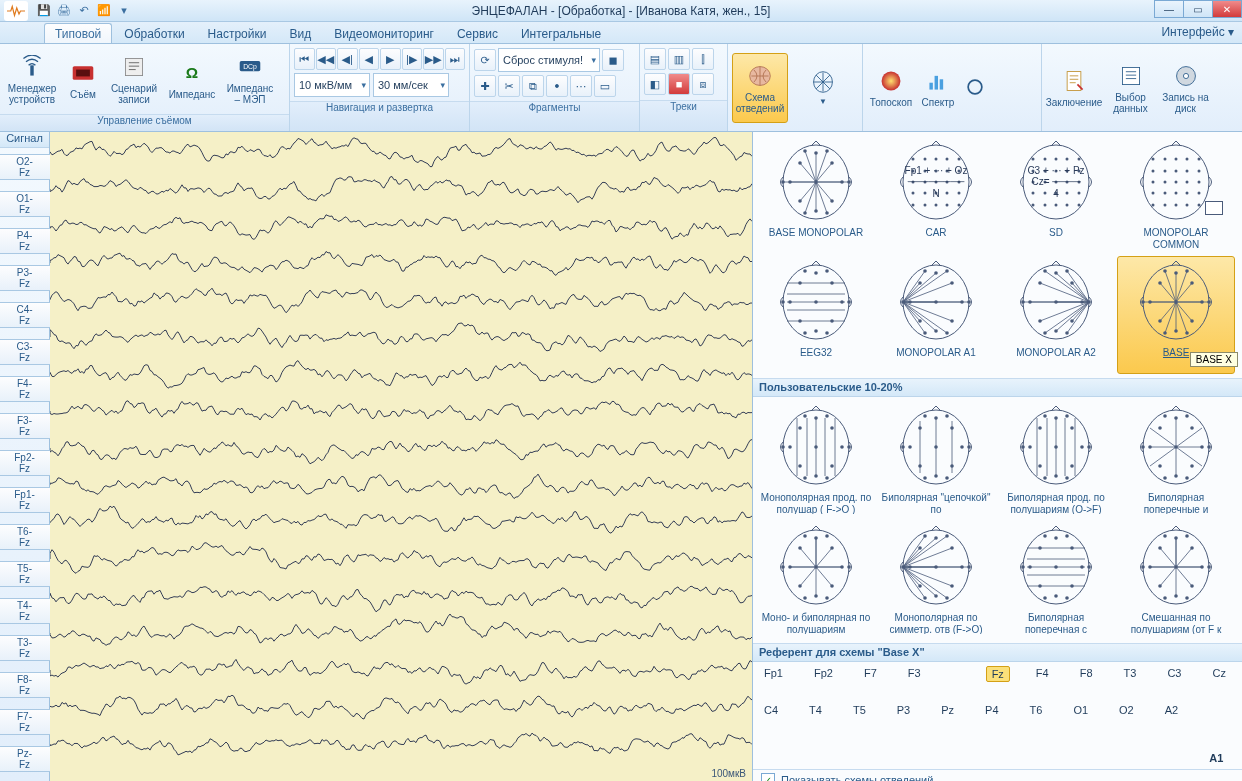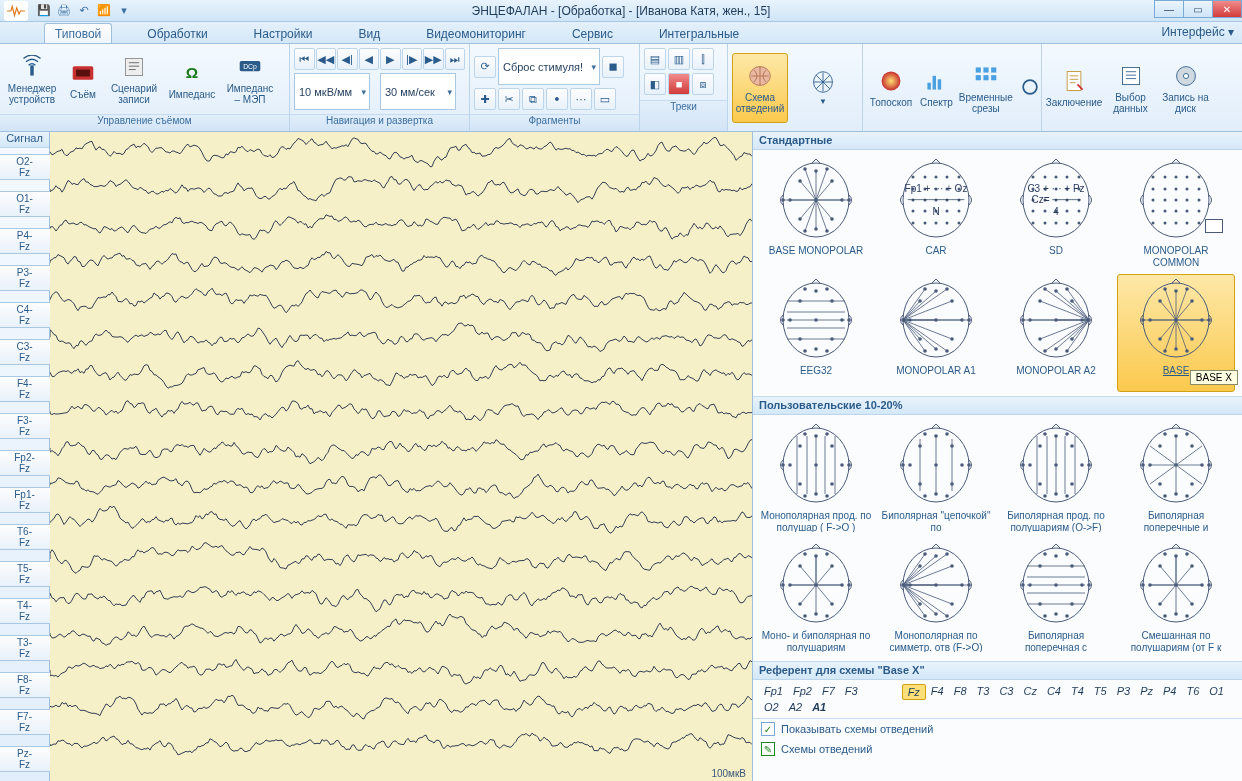--- a/index.html
+++ b/index.html
@@ -10,35 +10,35 @@
 .titlebar .logo { width:24px; height:20px; margin:0 4px; background:#fff; border-radius:3px; display:flex; align-items:center; justify-content:center; }
 .titlebar .logo svg { width:18px; height:14px; }
 .titlebar .qat { display:flex; gap:4px; margin-left:4px; }
 .titlebar .qat span { width:16px; height:16px; display:inline-flex; align-items:center; justify-content:center; color:#3b6fa0; cursor:pointer; }
 .titlebar .title { position:absolute; left:50%; transform:translateX(-50%); font-size:12px; color:#1f3b5a; }
 .titlebar .winbtn { position:absolute; right:0; top:0; display:flex; }
 .titlebar .winbtn div { width:30px; height:18px; border:1px solid #7aa9d4; margin-left:-1px; background:linear-gradient(#eaf4fd,#cfe5f7); display:flex; align-items:center; justify-content:center; font-size:10px; cursor:pointer; }
 .titlebar .winbtn .close { background:linear-gradient(#f08b8b,#d23b3b); color:#fff; }
 
 
-.tabstrip { height:22px; background:linear-gradient(#e4f0fb,#d4e8f8); display:flex; align-items:flex-end; padding:0 40px 0 44px; gap:24px; border-bottom:1px solid #9ec0de; position:relative;}
+.tabstrip { height:22px; background:linear-gradient(#e4f0fb,#d4e8f8); display:flex; align-items:flex-end; padding:0 40px 0 44px; gap:1px; border-bottom:1px solid #9ec0de; position:relative;}
 .tabstrip .tab { padding:3px 10px 2px; font-size:12px; color:#2a5b8a; cursor:pointer; border:1px solid transparent; border-bottom:none; border-radius:3px 3px 0 0; }
 .tabstrip .tab.active { background:linear-gradient(#fdfdfe,#f0f6fc); border-color:#9ec0de; color:#3b6fa0; }
 .tabstrip .iface { position:absolute; right:8px; top:3px; font-size:12px; color:#2a5b8a; }
 
 
 .ribbon { height:88px; background:linear-gradient(#f3f9fe,#e2eefb); border-bottom:1px solid #9ec0de; display:flex; }
 .rgroup { border-right:1px solid #bcd5eb; display:flex; flex-direction:column; position:relative; }
 .rgroup .row { flex:1; display:flex; align-items:center; padding:0 4px; gap:2px; }
 .rgroup .glabel { height:31px; text-align:center; font-size:10px; color:#3b6fa0; background:linear-gradient(#e2eefb,#d2e4f6); border-top:1px solid #c6dbef; }
 .bigbtn { display:flex; flex-direction:column; align-items:center; justify-content:center; width:56px; height:70px; padding:2px; border:1px solid transparent; border-radius:3px; cursor:pointer; text-align:center; line-height:1.1; font-size:10px; color:#2a5b8a; }
 .bigbtn.sel { background:linear-gradient(#fde8a8,#fbc94d); border-color:#d4a016; }
 .bigbtn .ic { width:32px; height:28px; display:flex; align-items:center; justify-content:center; margin-bottom:2px; }
 .smbtn { width:22px; height:22px; border:1px solid #bcd5eb; background:linear-gradient(#fdfdfe,#e8f1fa); border-radius:2px; display:flex; align-items:center; justify-content:center; font-size:11px; color:#2a5b8a; cursor:pointer; }
-.combo { height:37px; border:1px solid #a9c8e3; background:#fff; display:flex; align-items:center; padding:0 16px 0 4px; position:relative; font-size:11px; min-width:76px; }
+.combo { height:24px; border:1px solid #a9c8e3; background:#fff; display:flex; align-items:center; padding:0 16px 0 4px; position:relative; font-size:11px; min-width:76px; }
 .combo::after { content:"▾"; position:absolute; right:3px; font-size:9px; color:#3b6fa0; }
 
 
 .main { position:absolute; top:132px; left:0; right:0; bottom:0; display:flex; }
 .sigcol { width:50px; background:linear-gradient(#f3f9fe,#e2eefb); border-right:1px solid #9ec0de; }
 .sigcol .hdr { height:16px; font-size:11px; text-align:center; color:#2a5b8a; background:linear-gradient(#e8f3fc,#d4e8f8); border-bottom:1px solid #bcd5eb; }
 .chlabel { height:37px; display:flex; align-items:center; justify-content:center; }
 .chlabel span { font-size:10px; padding:1px 22px; background:linear-gradient(#fdfdfe,#e8f1fa); border:1px solid #a9c8e3; border-radius:5px; color:#2a5b8a;text-align:center;}
 .eegarea { flex:1; background:#f5f0c7; position:relative; overflow:hidden; }
 .eegarea svg { position:absolute; inset:0; width:100%; height:100%; }
@@ -49,24 +49,24 @@
 .pan-section { border-bottom:1px solid #c6dbef; }
 .pan-hdr { height:18px; background:linear-gradient(#e8f3fc,#d4e8f8); font-size:11px; font-weight:bold; color:#2a5b8a; padding:2px 6px; border-bottom:1px solid #bcd5eb;}
 .montage-grid { display:flex; flex-wrap:wrap; padding:4px; gap:2px;}
 .mcell { width:118px; height:118px; display:flex; flex-direction:column; align-items:center; justify-content:flex-start; padding:4px 2px; border:1px solid transparent; border-radius:3px; cursor:pointer; text-align:center; font-size:10px; line-height:1.15; color:#2a5b8a;}
 .mcell.sel { background:linear-gradient(#fde8a8,#fbc94d); border-color:#d4a016;text-decoration:underline;}
 .mcell.tip { position:relative;}
 .mcell.tip::after { content:attr(data-tip); position:absolute; right:-4px; bottom:6px; background:#ffffe1; border:1px solid #8b8b6b; padding:1px 5px; font-size:10px; color:#000;}
 .head { width:82px; height:82px; position:relative; margin-bottom:4px;}
 .head svg { width:100%; height:100%; }
 .mcell .ovl { position:absolute; inset:0; display:flex; align-items:center; justify-content:center; font-size:10px; color:#2a3b5a; text-align:center; line-height:1.15; pointer-events:none;}
-.reftoks { display:flex; flex-wrap:wrap; gap:0; padding:4px 6px;font-style:italic;}
+.reftoks { display:flex; flex-wrap:wrap; gap:21px; padding:4px 6px;}
 .reftoks span { padding:1px 5px; border-radius:2px; cursor:pointer; font-size:11px;}
 .reftoks .hl { background:#fbe07a; border:1px solid #d4a016;margin-left:39px;}
-.reftoks .bold { font-weight:bold; }
+.reftoks .bold { font-weight:bold;margin-top:48px; }
 .chkrow { display:flex; align-items:center; gap:6px; padding:3px 8px; font-size:11px; color:#2a5b8a;}
 .chkrow .ck { width:14px; height:14px; border:1px solid #7aa9d4; background:#fff; display:flex; align-items:center; justify-content:center; font-size:10px; color:#1a8a1a;}
 
 
 .ic svg { width:28px; height:24px; }
 </style>
 </head>
 <body>
 
 <div class="titlebar">
@@ -158,21 +158,21 @@
       <div style="display:flex;gap:1px">
         <div class="smbtn">⏮</div>
         <div class="smbtn">◀◀</div>
         <div class="smbtn">◀|</div>
         <div class="smbtn">◀</div>
         <div class="smbtn">▶</div>
         <div class="smbtn">|▶</div>
         <div class="smbtn">▶▶</div>
         <div class="smbtn">⏭</div>
       </div>
-      <div style="display:flex;gap:10px">
+      <div style="display:flex;gap:3px">
         <div class="combo">10 мкВ/мм</div>
         <div class="combo">30 мм/сек</div>
       </div>
     </div>
     <div class="glabel">Навигация и развертка</div>
   </div>
 
   <div class="rgroup" style="width:170px">
     <div style="flex:1;display:flex;flex-direction:column;gap:3px;padding:4px">
       <div style="display:flex;gap:2px;align-items:center">
@@ -258,35 +258,20 @@
         </div>
       <div class="bigbtn" style="width:42px">
           <div class="ic">
             <svg viewBox="0 0 32 28">
               <rect x="6" y="16" width="4" height="8" fill="#4aa0e0"></rect>
               <rect x="12" y="8" width="4" height="16" fill="#4aa0e0"></rect>
               <rect x="18" y="12" width="4" height="12" fill="#4aa0e0"></rect>
             </svg>
           </div>
           <span>Спектр</span>
-        </div>
-      <div class="bigbtn">
-          <div class="ic">
-            <svg viewBox="0 0 32 28">
-              <g fill="#4aa0e0">
-                <rect x="4" y="4" width="6" height="6"></rect>
-                <rect x="13" y="4" width="6" height="6"></rect>
-                <rect x="22" y="4" width="6" height="6"></rect>
-                <rect x="4" y="13" width="6" height="6"></rect>
-                <rect x="13" y="13" width="6" height="6"></rect>
-                <rect x="22" y="13" width="6" height="6"></rect>
-              </g>
-            </svg>
-          </div>
-          <span>Временные срезы</span>
         </div>
       <div class="bigbtn" style="width:28px">
           <div class="ic">
             <svg viewBox="0 0 32 28">
               <circle cx="16" cy="14" r="8" fill="none" stroke="#2a5b8a" stroke-width="2"></circle>
             </svg>
           </div>
         </div>
     </div>
   </div>
@@ -400,21 +385,20 @@
         <path d="M0 501 L0 502.7 L2 505.9 L4 505.8 L6 505.0 L8 503.3 L10 502.0 L12 503.4 L14 505.2 L16 504.2 L18 501.8 L20 501.6 L22 498.9 L24 499.1 L26 501.2 L28 503.3 L30 503.9 L32 502.3 L34 502.2 L36 503.3 L38 504.4 L40 504.0 L42 507.9 L44 509.2 L46 505.9 L48 506.8 L50 507.7 L52 510.9 L54 511.6 L56 513.3 L58 512.1 L60 511.8 L62 508.4 L64 506.1 L66 504.9 L68 505.7 L70 507.6 L72 507.7 L74 505.5 L76 504.0 L78 499.8 L80 501.3 L82 503.9 L84 502.8 L86 504.6 L88 502.8 L90 499.2 L92 495.7 L94 494.0 L96 497.3 L98 500.8 L100 504.0 L102 505.4 L104 503.3 L106 502.8 L108 502.6 L110 503.5 L112 503.9 L114 503.5 L116 505.2 L118 503.6 L120 501.8 L122 504.1 L124 507.1 L126 504.6 L128 503.6 L130 502.3 L132 499.5 L134 495.2 L136 494.1 L138 494.2 L140 493.2 L142 491.8 L144 492.9 L146 494.3 L148 494.9 L150 496.0 L152 496.2 L154 497.3 L156 499.3 L158 501.4 L160 499.4 L162 500.7 L164 503.7 L166 504.3 L168 504.6 L170 503.4 L172 502.5 L174 501.0 L176 500.5 L178 501.3 L180 500.3 L182 500.6 L184 502.2 L186 499.5 L188 494.4 L190 494.7 L192 496.1 L194 499.1 L196 501.0 L198 500.6 L200 497.6 L202 498.4 L204 501.2 L206 502.5 L208 506.9 L210 511.0 L212 510.0 L214 507.1 L216 505.9 L218 507.6 L220 506.0 L222 506.3 L224 509.2 L226 506.7 L228 505.1 L230 502.6 L232 502.2 L234 504.1 L236 503.3 L238 502.0 L240 501.8 L242 500.0 L244 495.3 L246 492.4 L248 495.1 L250 497.7 L252 501.3 L254 501.0 L256 499.3 L258 496.7 L260 498.2 L262 500.5 L264 503.3 L266 503.8 L268 506.4 L270 504.7 L272 502.4 L274 502.1 L276 500.6 L278 502.3 L280 500.8 L282 498.4 L284 494.7 L286 494.8 L288 496.2 L290 497.2 L292 497.4 L294 500.3 L296 499.3 L298 499.7 L300 497.2 L302 498.8 L304 502.3 L306 505.9 L308 506.9 L310 509.1 L312 508.6 L314 507.2 L316 504.9 L318 504.7 L320 506.8 L322 506.1 L324 503.6 L326 504.3 L328 501.3 L330 500.6 L332 498.4 L334 497.2 L336 495.6 L338 494.3 L340 494.4 L342 490.1 L344 488.5 L346 486.9 L348 491.7 L350 492.3 L352 490.0 L354 487.7 L356 488.8 L358 488.4 L360 488.7 L362 489.5 L364 490.9 L366 490.4 L368 491.3 L370 489.7 L372 492.1 L374 496.1 L376 499.7 L378 500.1 L380 498.2 L382 494.7 L384 491.8 L386 489.0 L388 492.0 L390 490.8 L392 494.0 L394 492.6 L396 488.2 L398 484.5 L400 482.0 L402 484.7 L404 484.9 L406 485.9 L408 486.0 L410 484.5 L412 484.8 L414 486.1 L416 491.6 L418 493.0 L420 495.5 L422 497.9 L424 498.1 L426 499.1 L428 501.9 L430 502.1 L432 505.6 L434 503.7 L436 504.0 L438 499.1 L440 496.5 L442 493.9 L444 496.0 L446 497.0 L448 495.7 L450 494.9 L452 494.0 L454 490.2 L456 490.8 L458 491.7 L460 493.1 L462 495.1 L464 498.4 L466 496.5 L468 496.8 L470 500.2 L472 501.6 L474 503.4 L476 506.3 L478 503.8 L480 500.8 L482 500.6 L484 501.9 L486 502.5 L488 502.2 L490 504.8 L492 504.0 L494 503.2 L496 502.6 L498 498.9 L500 501.3 L502 499.7 L504 498.9 L506 499.5 L508 500.2 L510 499.3 L512 501.7 L514 505.2 L516 507.0 L518 509.9 L520 508.6 L522 506.5 L524 507.0 L526 508.2 L528 510.0 L530 510.3 L532 510.3 L534 510.0 L536 508.9 L538 508.4 L540 509.2 L542 509.1 L544 508.9 L546 509.8 L548 505.2 L550 502.8 L552 501.5 L554 502.2 L556 504.0 L558 502.9 L560 501.6 L562 500.1 L564 498.4 L566 498.1 L568 500.2 L570 499.7 L572 502.0 L574 503.5 L576 503.1 L578 500.2 L580 501.4 L582 503.9 L584 503.3 L586 503.5 L588 506.3 L590 506.7 L592 502.3 L594 502.2 L596 501.6 L598 504.4 L600 503.4 L602 505.0 L604 501.0 L606 498.0 L608 493.9 L610 491.1 L612 494.5 L614 497.6 L616 496.5 L618 498.4 L620 495.2 L622 496.4 L624 499.9 L626 503.0 L628 504.9 L630 506.3 L632 507.8 L634 506.3 L636 507.5 L638 504.7 L640 505.2 L642 507.5 L644 508.3 L646 506.6 L648 501.9 L650 497.9 L652 496.2 L654 498.4 L656 501.8 L658 499.9 L660 500.8 L662 498.2 L664 497.2 L666 494.8 L668 493.9 L670 498.6 L672 500.3 L674 498.1 L676 497.7 L678 499.7 L680 498.9 L682 503.7 L684 505.5 L686 507.0 L688 506.1 L690 505.0 L692 505.0 L694 505.2 L696 507.7 L698 506.3 L700 507.0 L702 505.0" stroke="#1f2a4a" fill="none" stroke-width="0.9"></path>
         <path d="M0 538 L0 543.9 L2 543.1 L4 544.1 L6 543.4 L8 545.1 L10 542.7 L12 541.1 L14 540.4 L16 539.2 L18 535.2 L20 535.0 L22 536.5 L24 535.0 L26 533.3 L28 534.1 L30 533.5 L32 532.2 L34 531.0 L36 532.3 L38 533.7 L40 535.1 L42 533.9 L44 533.4 L46 535.0 L48 534.9 L50 536.7 L52 536.1 L54 535.9 L56 533.8 L58 534.7 L60 532.2 L62 534.1 L64 536.7 L66 535.6 L68 532.7 L70 533.6 L72 532.3 L74 532.6 L76 530.4 L78 529.9 L80 529.9 L82 529.3 L84 531.0 L86 532.0 L88 530.5 L90 532.3 L92 538.0 L94 538.3 L96 537.8 L98 535.7 L100 535.5 L102 536.3 L104 539.3 L106 543.2 L108 541.6 L110 539.7 L112 537.8 L114 537.6 L116 538.3 L118 539.9 L120 540.7 L122 539.2 L124 536.9 L126 534.9 L128 533.4 L130 531.3 L132 530.4 L134 532.7 L136 533.2 L138 536.3 L140 534.9 L142 535.0 L144 534.1 L146 536.3 L148 540.9 L150 542.9 L152 543.0 L154 540.6 L156 537.2 L158 537.2 L160 537.0 L162 538.7 L164 537.8 L166 536.4 L168 532.1 L170 531.9 L172 533.2 L174 532.0 L176 535.3 L178 535.0 L180 534.0 L182 533.8 L184 529.9 L186 527.4 L188 531.4 L190 534.2 L192 536.7 L194 538.5 L196 536.1 L198 534.8 L200 536.2 L202 537.2 L204 541.8 L206 540.8 L208 540.9 L210 539.3 L212 536.8 L214 539.1 L216 539.8 L218 543.4 L220 542.4 L222 541.5 L224 538.0 L226 537.3 L228 538.5 L230 540.5 L232 538.4 L234 537.0 L236 533.6 L238 530.7 L240 529.9 L242 528.2 L244 532.7 L246 535.5 L248 538.5 L250 539.2 L252 538.7 L254 535.5 L256 535.6 L258 540.3 L260 543.3 L262 541.8 L264 540.4 L266 541.2 L268 540.6 L270 541.7 L272 540.7 L274 538.9 L276 537.2 L278 534.0 L280 530.9 L282 529.2 L284 531.0 L286 534.5 L288 535.6 L290 534.0 L292 533.4 L294 531.4 L296 532.9 L298 531.3 L300 533.7 L302 538.8 L304 540.3 L306 540.7 L308 539.9 L310 540.7 L312 541.9 L314 541.0 L316 543.4 L318 544.0 L320 540.9 L322 537.9 L324 534.7 L326 536.4 L328 536.1 L330 537.2 L332 534.8 L334 531.5 L336 530.5 L338 530.5 L340 533.0 L342 531.7 L344 534.4 L346 535.4 L348 533.4 L350 535.3 L352 536.6 L354 536.4 L356 536.9 L358 540.4 L360 539.6 L362 541.4 L364 538.8 L366 539.0 L368 537.0 L370 535.8 L372 538.8 L374 540.0 L376 538.7 L378 536.5 L380 535.3 L382 537.1 L384 537.4 L386 539.5 L388 542.0 L390 538.1 L392 534.4 L394 534.7 L396 535.8 L398 537.4 L400 542.1 L402 544.7 L404 542.1 L406 543.1 L408 543.3 L410 542.7 L412 546.7 L414 550.8 L416 552.1 L418 550.9 L420 550.3 L422 547.8 L424 544.2 L426 546.2 L428 544.8 L430 547.0 L432 543.8 L434 539.1 L436 537.7 L438 538.2 L440 535.8 L442 537.6 L444 538.3 L446 539.7 L448 536.3 L450 533.4 L452 533.9 L454 538.1 L456 543.0 L458 541.7 L460 544.3 L462 542.6 L464 539.1 L466 542.6 L468 546.0 L470 549.3 L472 548.4 L474 548.1 L476 547.5 L478 544.2 L480 542.7 L482 543.1 L484 543.4 L486 542.3 L488 539.2 L490 534.8 L492 530.6 L494 530.8 L496 534.1 L498 537.8 L500 539.7 L502 541.2 L504 538.1 L506 536.0 L508 538.6 L510 540.7 L512 543.3 L514 546.8 L516 544.3 L518 545.7 L520 545.5 L522 545.8 L524 544.3 L526 545.3 L528 543.4 L530 539.4 L532 538.2 L534 535.5 L536 534.7 L538 537.2 L540 538.3 L542 539.1 L544 535.9 L546 532.2 L548 529.1 L550 529.0 L552 532.3 L554 533.6 L556 535.9 L558 536.1 L560 535.9 L562 536.0 L564 534.9 L566 536.9 L568 538.9 L570 541.4 L572 538.6 L574 538.2 L576 539.3 L578 537.2 L580 539.4 L582 543.0 L584 544.3 L586 544.3 L588 540.5 L590 539.3 L592 539.6 L594 540.2 L596 538.9 L598 539.2 L600 540.0 L602 538.5 L604 534.3 L606 537.3 L608 539.2 L610 540.0 L612 538.1 L614 536.7 L616 538.1 L618 537.8 L620 537.8 L622 538.5 L624 542.6 L626 545.7 L628 545.4 L630 543.1 L632 542.5 L634 543.0 L636 545.1 L638 547.5 L640 546.9 L642 542.4 L644 542.1 L646 542.1 L648 538.9 L650 539.2 L652 537.5 L654 540.0 L656 539.4 L658 537.1 L660 534.6 L662 533.0 L664 535.2 L666 536.1 L668 534.8 L670 535.0 L672 534.2 L674 537.0 L676 535.8 L678 536.9 L680 538.2 L682 538.8 L684 535.6 L686 534.3 L688 531.6 L690 531.3 L692 535.4 L694 537.0 L696 536.6 L698 532.5 L700 528.6 L702 529.9" stroke="#1f2a4a" fill="none" stroke-width="0.9"></path>
         <path d="M0 575 L0 574.3 L2 575.0 L4 574.5 L6 573.1 L8 574.7 L10 574.2 L12 570.4 L14 572.0 L16 570.9 L18 574.6 L20 573.2 L22 574.7 L24 573.8 L26 573.4 L28 576.2 L30 578.3 L32 578.3 L34 578.4 L36 579.0 L38 580.1 L40 580.7 L42 581.3 L44 581.2 L46 581.7 L48 582.3 L50 583.6 L52 578.9 L54 575.7 L56 572.0 L58 572.8 L60 575.0 L62 573.5 L64 570.5 L66 566.1 L68 565.7 L70 564.1 L72 566.5 L74 566.1 L76 567.0 L78 565.3 L80 565.5 L82 566.6 L84 568.3 L86 572.1 L88 577.2 L90 580.3 L92 583.1 L94 580.4 L96 581.0 L98 581.4 L100 580.7 L102 581.3 L104 580.1 L106 577.6 L108 576.7 L110 572.1 L112 572.2 L114 571.9 L116 574.2 L118 571.8 L120 571.9 L122 569.9 L124 569.0 L126 566.4 L128 569.7 L130 574.2 L132 578.0 L134 575.6 L136 573.6 L138 574.0 L140 575.8 L142 576.1 L144 580.0 L146 579.5 L148 576.8 L150 576.2 L152 576.7 L154 574.8 L156 576.4 L158 575.6 L160 574.4 L162 571.8 L164 569.6 L166 567.2 L168 568.4 L170 568.3 L172 568.1 L174 570.9 L176 568.0 L178 564.2 L180 564.6 L182 563.2 L184 564.5 L186 569.2 L188 573.3 L190 573.3 L192 573.0 L194 574.0 L196 576.3 L198 577.4 L200 577.6 L202 580.9 L204 581.2 L206 579.5 L208 575.1 L210 576.8 L212 576.4 L214 578.8 L216 578.6 L218 579.3 L220 576.1 L222 575.5 L224 576.0 L226 576.2 L228 576.4 L230 575.4 L232 573.4 L234 571.6 L236 572.2 L238 571.4 L240 573.5 L242 577.3 L244 580.8 L246 583.2 L248 582.3 L250 580.8 L252 579.6 L254 582.3 L256 583.7 L258 585.7 L260 584.7 L262 581.5 L264 576.6 L266 576.3 L268 577.3 L270 577.1 L272 575.1 L274 573.7 L276 569.5 L278 569.3 L280 569.3 L282 572.8 L284 575.6 L286 574.0 L288 576.2 L290 574.6 L292 574.1 L294 576.3 L296 577.7 L298 579.2 L300 581.6 L302 583.8 L304 584.6 L306 581.5 L308 581.9 L310 584.0 L312 586.3 L314 587.0 L316 582.6 L318 580.9 L320 579.5 L322 578.5 L324 578.6 L326 576.4 L328 575.7 L330 574.5 L332 569.9 L334 566.7 L336 565.9 L338 566.5 L340 567.2 L342 566.4 L344 569.4 L346 570.9 L348 569.9 L350 571.9 L352 575.2 L354 577.7 L356 579.8 L358 581.8 L360 577.3 L362 576.3 L364 574.7 L366 574.6 L368 576.5 L370 578.4 L372 577.6 L374 574.1 L376 570.8 L378 571.6 L380 570.5 L382 573.7 L384 575.3 L386 573.5 L388 569.5 L390 567.0 L392 568.4 L394 569.8 L396 572.1 L398 576.5 L400 579.1 L402 580.5 L404 577.9 L406 578.8 L408 578.6 L410 580.2 L412 579.7 L414 577.9 L416 574.8 L418 575.2 L420 572.7 L422 571.6 L424 572.2 L426 573.6 L428 570.9 L430 568.9 L432 568.9 L434 568.0 L436 570.1 L438 571.8 L440 572.8 L442 569.7 L444 568.3 L446 567.9 L448 568.2 L450 573.3 L452 575.2 L454 577.6 L456 576.8 L458 577.3 L460 577.9 L462 577.4 L464 576.6 L466 579.5 L468 576.9 L470 576.2 L472 572.4 L474 568.1 L476 570.5 L478 571.7 L480 573.3 L482 572.1 L484 568.6 L486 565.9 L488 564.1 L490 564.7 L492 567.3 L494 568.4 L496 571.6 L498 572.6 L500 572.6 L502 574.3 L504 573.9 L506 578.2 L508 581.6 L510 581.8 L512 579.2 L514 580.3 L516 580.9 L518 579.4 L520 583.1 L522 585.1 L524 582.8 L526 578.7 L528 577.0 L530 576.5 L532 578.5 L534 576.4 L536 575.2 L538 576.5 L540 573.4 L542 573.6 L544 570.4 L546 572.4 L548 573.5 L550 574.2 L552 577.0 L554 578.9 L556 578.8 L558 575.9 L560 574.9 L562 579.0 L564 582.2 L566 580.7 L568 576.9 L570 574.4 L572 574.4 L574 576.2 L576 576.0 L578 579.2 L580 578.0 L582 578.3 L584 575.1 L586 573.1 L588 574.6 L590 575.9 L592 575.5 L594 573.7 L596 574.0 L598 571.3 L600 571.8 L602 572.8 L604 577.6 L606 579.6 L608 577.7 L610 577.7 L612 575.1 L614 577.3 L616 579.5 L618 579.3 L620 580.7 L622 581.4 L624 580.9 L626 576.9 L628 577.5 L630 576.6 L632 577.0 L634 578.9 L636 577.9 L638 576.5 L640 575.4 L642 574.3 L644 573.2 L646 573.6 L648 572.1 L650 573.6 L652 574.4 L654 571.4 L656 570.8 L658 573.6 L660 576.2 L662 579.3 L664 579.0 L666 577.9 L668 574.2 L670 572.2 L672 572.6 L674 576.6 L676 578.3 L678 578.7 L680 576.9 L682 571.9 L684 572.2 L686 572.4 L688 575.5 L690 574.0 L692 571.7 L694 570.7 L696 567.1 L698 564.2 L700 566.5 L702 567.9" stroke="#1f2a4a" fill="none" stroke-width="0.9"></path>
         <path d="M0 612 L0 613.5 L2 613.0 L4 612.0 L6 612.2 L8 608.8 L10 609.2 L12 608.2 L14 608.5 L16 610.8 L18 611.7 L20 611.8 L22 613.8 L24 611.6 L26 611.4 L28 611.7 L30 614.0 L32 616.1 L34 613.9 L36 614.3 L38 613.6 L40 612.7 L42 611.6 L44 610.1 L46 611.6 L48 610.7 L50 608.4 L52 605.7 L54 605.7 L56 608.9 L58 607.7 L60 605.6 L62 604.9 L64 604.0 L66 606.7 L68 607.5 L70 610.1 L72 612.7 L74 611.6 L76 611.4 L78 608.3 L80 611.7 L82 611.9 L84 613.4 L86 615.7 L88 616.0 L90 617.1 L92 617.8 L94 616.6 L96 617.0 L98 615.8 L100 618.1 L102 614.3 L104 612.8 L106 611.3 L108 610.5 L110 608.6 L112 612.4 L114 614.8 L116 614.2 L118 610.9 L120 611.3 L122 613.1 L124 617.3 L126 619.4 L128 622.9 L130 622.2 L132 621.2 L134 620.4 L136 619.3 L138 620.0 L140 619.0 L142 620.8 L144 618.2 L146 617.6 L148 614.2 L150 614.8 L152 613.7 L154 613.1 L156 610.9 L158 610.9 L160 606.8 L162 607.7 L164 609.3 L166 610.3 L168 612.2 L170 614.8 L172 613.9 L174 612.1 L176 610.0 L178 612.0 L180 616.6 L182 618.3 L184 619.2 L186 618.6 L188 618.7 L190 616.2 L192 616.4 L194 619.0 L196 619.7 L198 618.9 L200 618.4 L202 615.2 L204 613.3 L206 610.4 L208 611.9 L210 612.4 L212 611.4 L214 610.2 L216 608.0 L218 609.0 L220 609.4 L222 608.7 L224 608.9 L226 607.7 L228 608.7 L230 608.3 L232 608.2 L234 610.4 L236 612.7 L238 613.7 L240 614.5 L242 613.0 L244 613.2 L246 611.8 L248 612.0 L250 612.9 L252 611.4 L254 611.1 L256 610.4 L258 609.0 L260 607.6 L262 609.3 L264 611.7 L266 611.5 L268 611.3 L270 611.7 L272 607.5 L274 609.2 L276 607.9 L278 609.1 L280 612.5 L282 612.1 L284 611.6 L286 608.7 L288 608.4 L290 611.6 L292 614.5 L294 614.8 L296 617.7 L298 617.1 L300 617.3 L302 613.2 L304 612.9 L306 616.5 L308 618.3 L310 618.3 L312 617.9 L314 614.0 L316 612.5 L318 614.6 L320 614.1 L322 616.2 L324 617.1 L326 613.2 L328 611.1 L330 610.6 L332 609.1 L334 609.6 L336 613.9 L338 615.7 L340 614.2 L342 610.6 L344 609.0 L346 609.1 L348 611.4 L350 612.1 L352 612.5 L354 612.4 L356 608.6 L358 606.4 L360 609.5 L362 609.4 L364 608.9 L366 610.6 L368 606.8 L370 605.7 L372 605.6 L374 603.9 L376 603.1 L378 607.5 L380 608.8 L382 609.4 L384 611.1 L386 608.4 L388 608.2 L390 609.5 L392 614.2 L394 616.8 L396 614.3 L398 613.0 L400 615.3 L402 614.0 L404 614.1 L406 613.6 L408 613.7 L410 612.5 L412 611.6 L414 611.8 L416 614.2 L418 612.8 L420 612.8 L422 613.8 L424 613.4 L426 612.4 L428 611.0 L430 609.5 L432 609.6 L434 611.3 L436 612.3 L438 610.2 L440 607.5 L442 607.9 L444 608.3 L446 613.6 L448 614.9 L450 616.4 L452 614.1 L454 612.8 L456 614.0 L458 614.5 L460 615.3 L462 614.4 L464 611.5 L466 609.5 L468 605.8 L470 604.3 L472 602.5 L474 602.9 L476 601.5 L478 603.2 L480 604.2 L482 601.1 L484 602.9 L486 603.4 L488 605.4 L490 609.2 L492 607.7 L494 605.1 L496 607.1 L498 607.9 L500 610.2 L502 614.0 L504 614.0 L506 613.6 L508 613.1 L510 610.5 L512 611.6 L514 614.7 L516 615.3 L518 615.1 L520 612.8 L522 613.0 L524 610.3 L526 611.0 L528 609.6 L530 610.9 L532 610.5 L534 611.8 L536 612.7 L538 612.9 L540 615.0 L542 613.9 L544 618.6 L546 618.5 L548 618.9 L550 615.7 L552 617.0 L554 616.8 L556 618.7 L558 620.4 L560 621.4 L562 618.1 L564 615.5 L566 615.9 L568 615.2 L570 617.7 L572 616.8 L574 619.0 L576 618.6 L578 617.6 L580 613.3 L582 609.1 L584 607.4 L586 606.8 L588 607.0 L590 607.3 L592 608.6 L594 610.1 L596 609.8 L598 608.9 L600 611.1 L602 612.1 L604 614.8 L606 611.7 L608 610.9 L610 613.2 L612 613.8 L614 615.5 L616 616.3 L618 617.0 L620 615.6 L622 610.8 L624 610.0 L626 609.9 L628 608.5 L630 607.9 L632 605.7 L634 606.2 L636 603.5 L638 603.2 L640 601.8 L642 601.9 L644 604.7 L646 606.9 L648 608.9 L650 605.7 L652 607.2 L654 608.9 L656 609.6 L658 614.2 L660 616.3 L662 614.1 L664 611.1 L666 611.6 L668 610.0 L670 613.1 L672 612.1 L674 612.1 L676 607.6 L678 602.8 L680 603.2 L682 604.3 L684 605.4 L686 606.1 L688 606.3 L690 607.2 L692 605.6 L694 606.7 L696 610.7 L698 610.4 L700 610.4 L702 612.5" stroke="#1f2a4a" fill="none" stroke-width="0.9"></path>
       </svg>
     <div class="eeg-scale">100мкВ</div>
   </div>
 
   <div class="panel">
     <div class="pan-section">
-      <div class="pan-hdr">Стандартные</div>
       <div class="montage-grid" id="std-grid">
           <div class="mcell">
             <div class="head"><svg viewBox="0 0 82 82">
                 <g stroke="#4a5b7a" stroke-width="1" fill="none">
                   <ellipse cx="41" cy="41" rx="33" ry="37"></ellipse>
                   <path d="M36 5 L41 0 L46 5"></path>
                   <path d="M8 36 Q3 41 8 46 M74 36 Q79 41 74 46"></path>
                 </g>
                 <g stroke="#4a5b7a" stroke-width="0.8">
                   <line x1="41" y1="41" x2="41" y2="12"></line>

